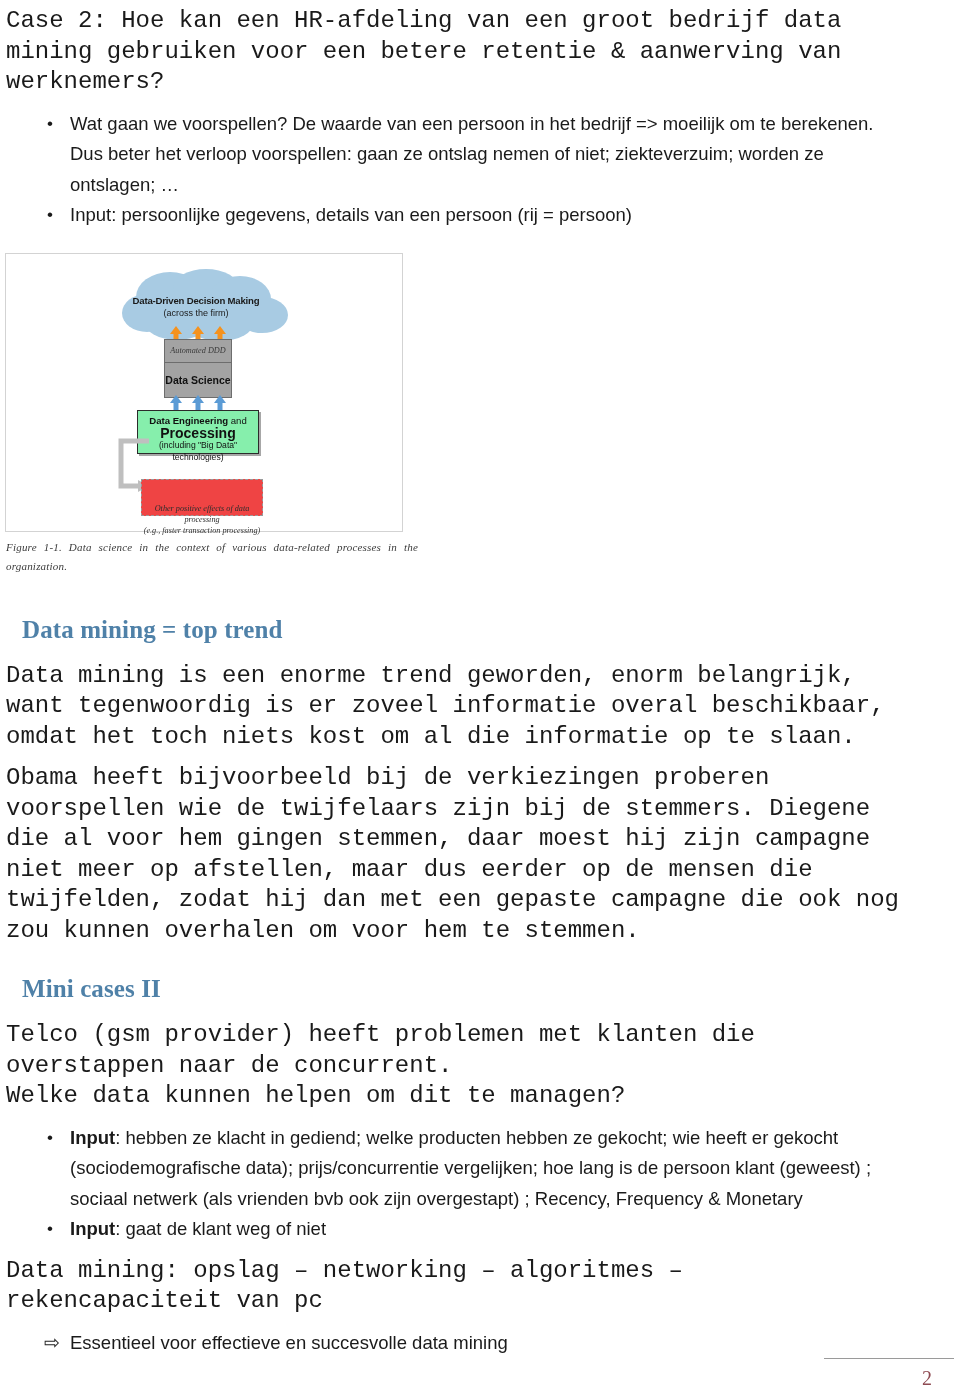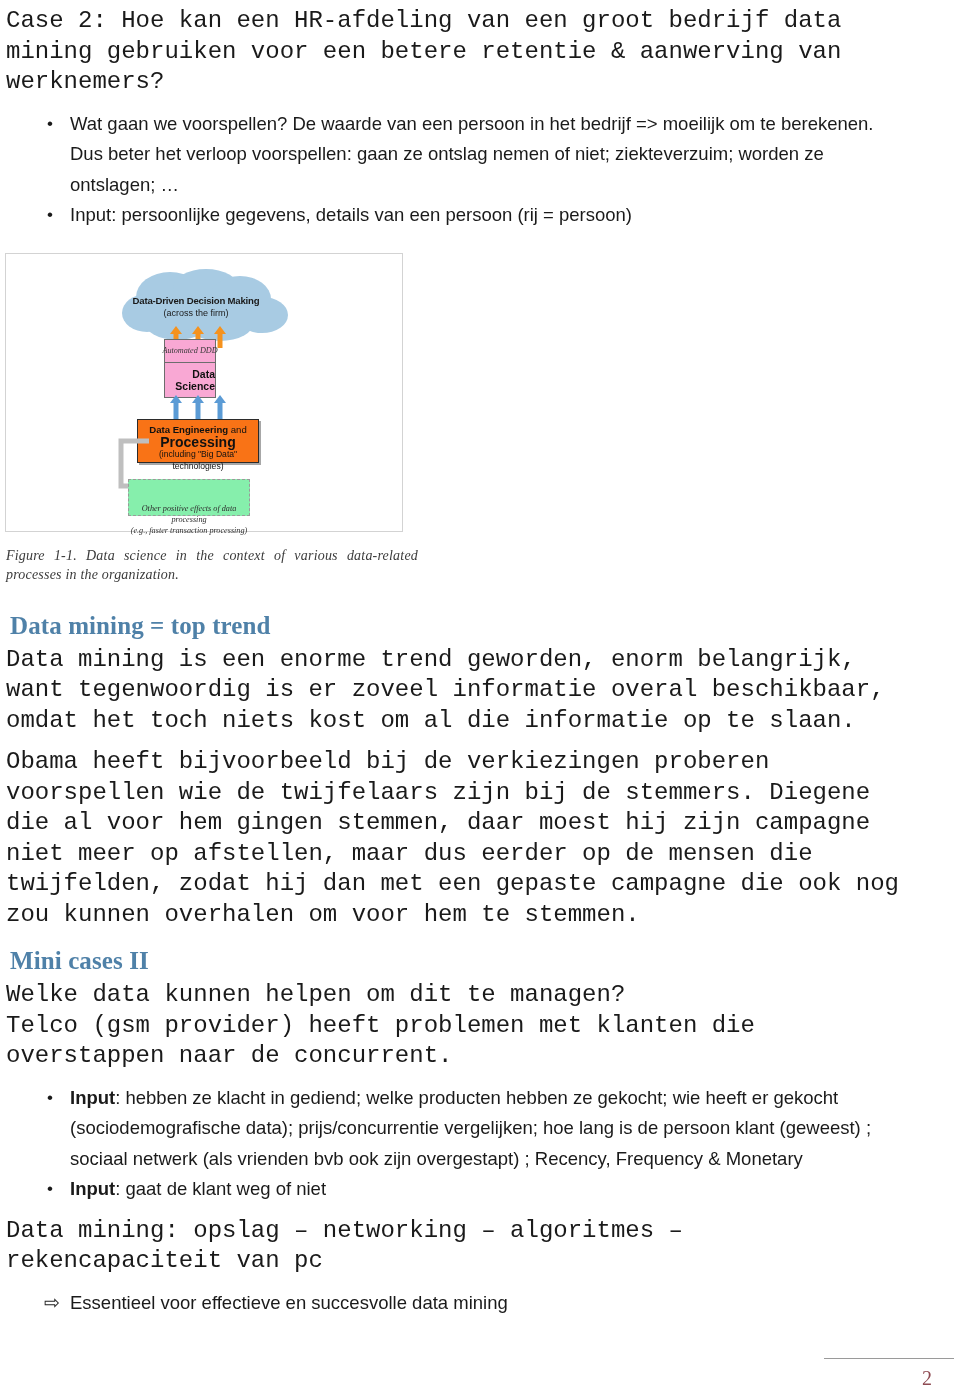--- a/index.html
+++ b/index.html
@@ -57,21 +57,21 @@
     color: #1a1a1a;
   }
   ul.bullets.arrow li .bullet-glyph {
     left: 38px;
     font-size: 19px;
     line-height: 30px;
   }
   .b { font-weight: bold; }
 
   h2.heading {
-    margin: 4px;
+    margin: 16px;
     font-family: "Liberation Serif", serif;
     font-weight: bold;
     font-size: 25px;
     line-height: 31px;
     color: #4f81a8;
     letter-spacing: 0.1px;
   }
 
   
   .figure-wrap {
@@ -83,26 +83,26 @@
     width: 398px;
     height: 279px;
     border: 1px solid #d3d3d3;
     box-sizing: border-box;
     background: #ffffff;
     margin-left: -1px;
   }
   .fig-caption {
     font-family: "Liberation Serif", serif;
     font-style: italic;
-    font-size: 14px;
+    font-size: 11px;
     line-height: 19px;
     color: #3b3b3b;
     width: 412px;
     text-align: justify;
-    margin-top: 14px;
+    margin-top: 6px;
     letter-spacing: 0.2px;
   }
 
   
   .cloud {
     position: absolute;
     left: 108px;
     top: 15px;
     width: 180px;
     height: 78px;
@@ -137,22 +137,22 @@
     width: 12px;
     height: 22px;
   }
   .arrow-up svg { display: block; }
 
   
   .ds-box {
     position: absolute;
     left: 158px;
     top: 85px;
-    width: 52px;
-    background: #f9a8d4;
+    width: 68px;
+    background: #a3a3a3;
     border: 1px solid #6d6d6d;
     box-sizing: border-box;
   }
   .ds-box .row1 {
     height: 22px;
     border-bottom: 1px solid #6d6d6d;
     display: flex;
     align-items: center;
     justify-content: center;
     font-family: "Liberation Serif", serif;
@@ -168,44 +168,44 @@
     justify-content: center;
     font-size: 10.5px;
     font-weight: bold;
     color: #111111;
     text-align: right;
   }
 
   .de-box {
     position: absolute;
     left: 131px;
-    top: 165px;
+    top: 156px;
     width: 122px;
     height: 44px;
-    background: #f97316;
+    background: #86efac;
     border: 1.4px solid #2b2b2b;
     box-sizing: border-box;
     box-shadow: 2px 2px 0 rgba(60,60,60,0.45);
     text-align: center;
     padding-top: 4px;
   }
   .de-l1 { font-size: 9.6px; color: #111; line-height: 12px; }
   .de-l1 .b { font-weight: bold; }
   .de-l2 { font-size: 14px; font-weight: bold; color: #111; line-height: 12px; }
   .de-l3 { font-size: 8.6px; color: #111; line-height: 12px; }
 
   .other-box {
     position: absolute;
-    left: 122px;
+    left: 135px;
     top: 225px;
     width: 122px;
     height: 37px;
     border: 1px dashed #9a9a9a;
     box-sizing: border-box;
-    background: #86efac;
+    background: #ef4444;
     text-align: center;
     padding-top: 23px;
   }
   .other-l {
     font-family: "Liberation Serif", serif;
     font-style: italic;
     font-size: 8.2px;
     color: #2d2d2d;
     line-height: 11px;
   }
@@ -353,22 +353,22 @@
     <h2 class="heading">Data mining = top trend</h2>
     <p class="para">Data mining is een enorme trend geworden, enorm belangrijk, want tegenwoordig is er zoveel informatie overal beschikbaar, omdat het toch niets kost om al die informatie op te slaan.</p>
 
     <div class="gap-s"></div>
 
     <p class="para">Obama heeft bijvoorbeeld bij de verkiezingen proberen voorspellen wie de twijfelaars zijn bij de stemmers. Diegene die al voor hem gingen stemmen, daar moest hij zijn campagne niet meer op afstellen, maar dus eerder op de mensen die twijfelden, zodat hij dan met een gepaste campagne die ook nog zou kunnen overhalen om voor hem te stemmen.</p>
 
     <div class="gap-s"></div>
 
     <h2 class="heading">Mini cases II</h2>
+    <p class="para">Telco (gsm provider) heeft problemen met klanten die overstappen naar de concurrent.</p>
     <p class="para">Welke data kunnen helpen om dit te managen?</p>
-    <p class="para">Telco (gsm provider) heeft problemen met klanten die overstappen naar de concurrent.</p>
 
     <div class="gap-s"></div>
 
     <ul class="bullets">
       <li>
         <span class="bullet-glyph">•</span>
         <span class="b">Input</span><span>: hebben ze klacht in gediend; welke producten hebben ze gekocht; wie heeft er gekocht (sociodemografische data); prijs/concurrentie vergelijken; hoe lang is de persoon klant (geweest) ; sociaal netwerk (als vrienden bvb ook zijn overgestapt) ; Recency, Frequency &amp; Monetary</span>
       </li>
       <li>
         <span class="bullet-glyph">•</span>

